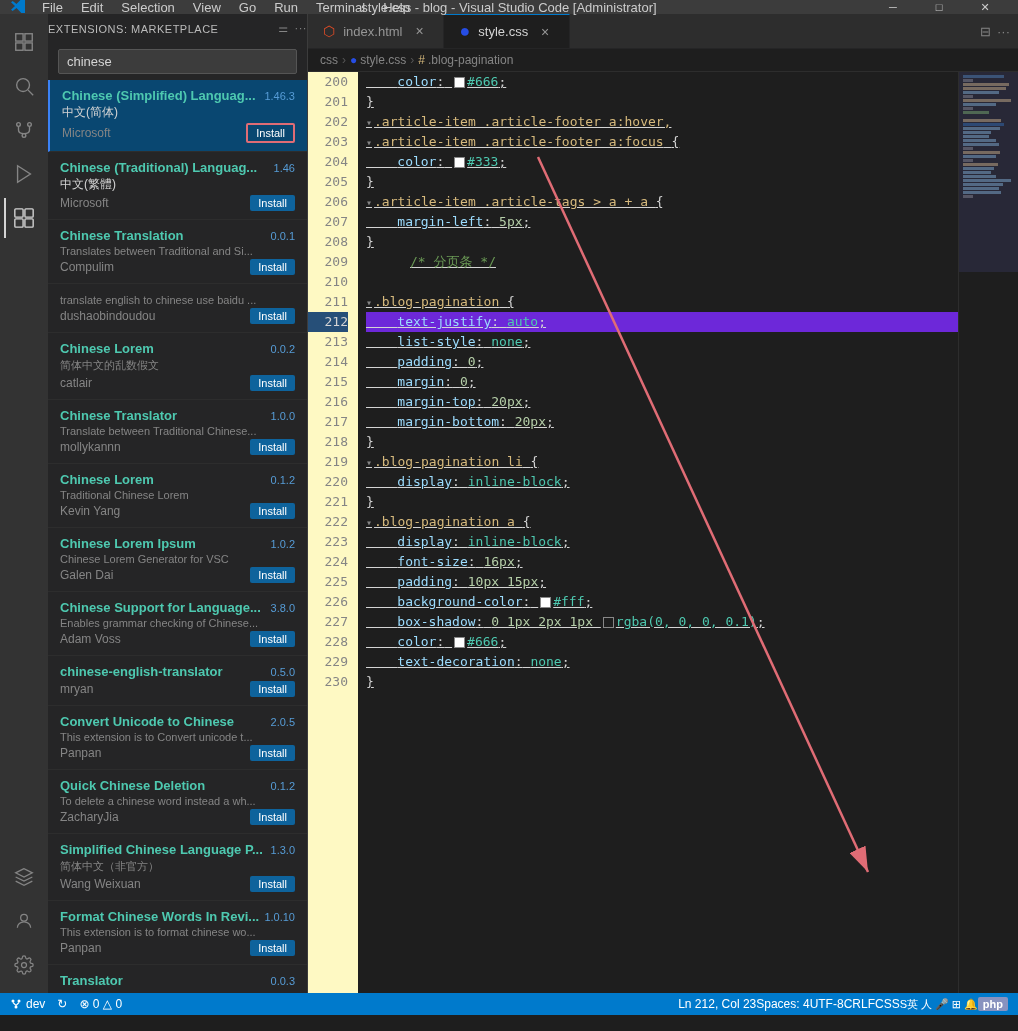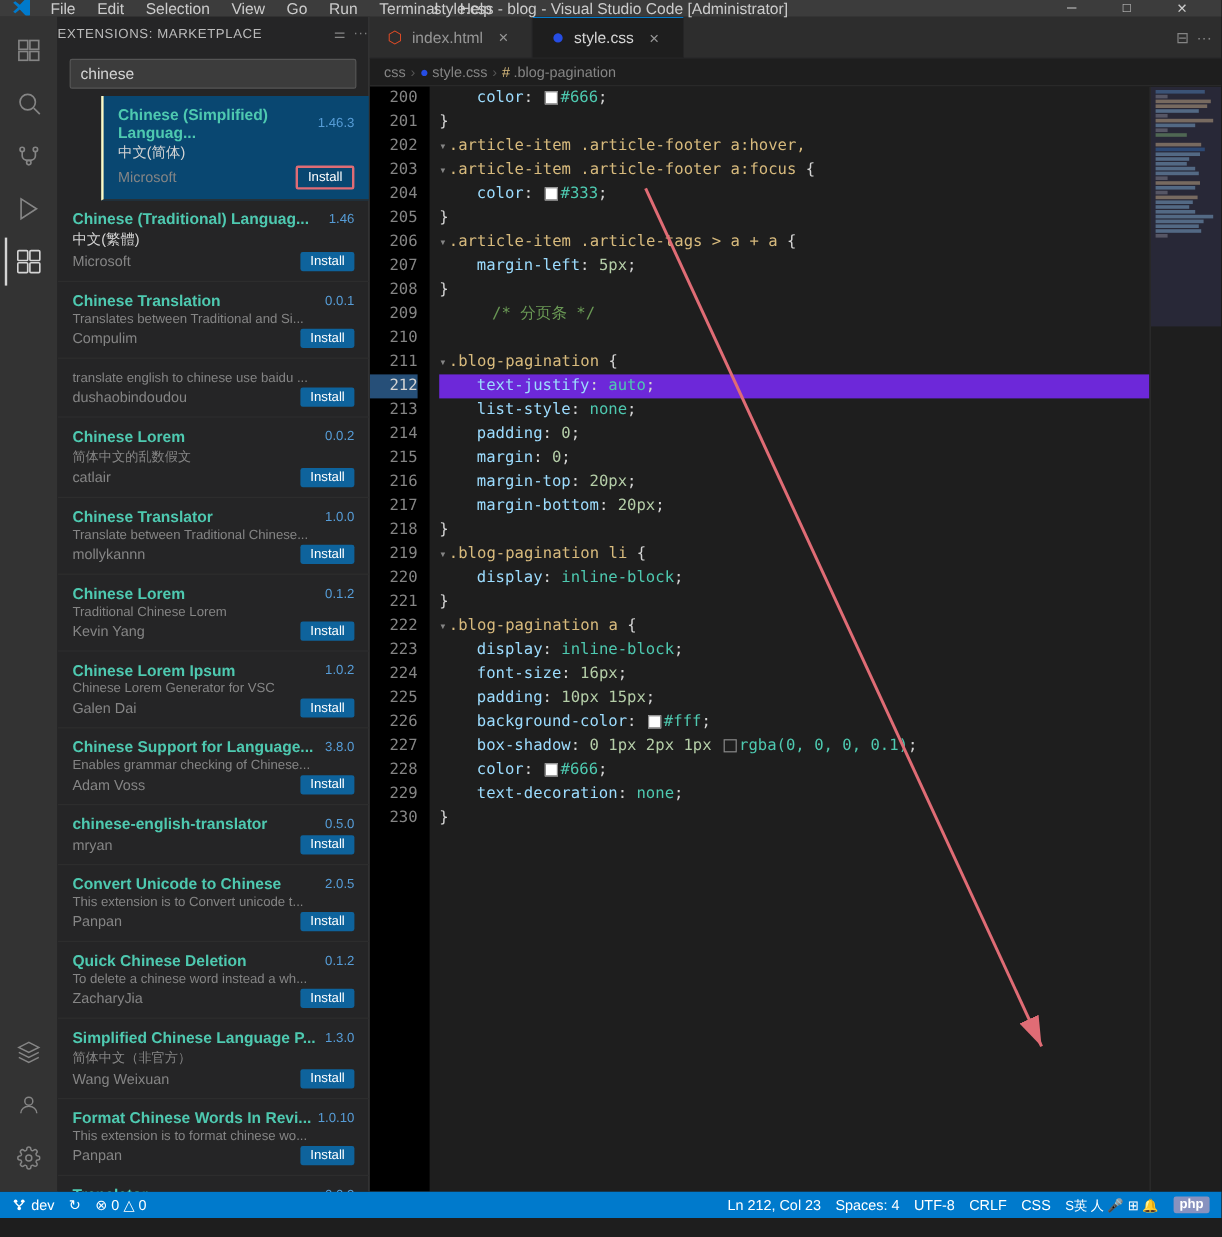--- a/index.html
+++ b/index.html
@@ -54,22 +54,22 @@
     .tab-close { margin-left: auto; color: #969696; font-size: 14px; width: 18px; height: 18px; display: flex; align-items: center; justify-content: center; border-radius: 3px; }
     .tabs-actions { margin-left: auto; display: flex; align-items: center; padding: 0 8px; gap: 6px; color: #858585; }
 
     
     .breadcrumb { background: #1e1e1e; padding: 4px 12px; font-size: 12px; color: #858585; display: flex; align-items: center; gap: 4px; border-bottom: 1px solid #2d2d2d; }
     .breadcrumb span { cursor: pointer; }
     .breadcrumb-sep { color: #555; }
 
     
     .code-editor { flex: 1; overflow: auto; background: #1e1e1e; display: flex; position: relative; }
-    .line-numbers { width: 50px; flex-shrink: 0; text-align: right; padding: 0 10px 0 0; color: #858585; font-family: 'Consolas', monospace; font-size: 13px; line-height: 20px; background: #000000; user-select: none; }
-    .code-content { flex: 1; font-family: 'Consolas', monospace; font-size: 13px; line-height: 20px; padding: 0 0 0 8px; overflow-x: auto; }
+    .line-numbers { width: 50px; flex-shrink: 0; text-align: right; padding: 0 10px 0 0; color: #858585; font-family: 'Consolas', monospace; font-size: 13px; line-height: 20px; background: #fef9c3; user-select: none; }
+    .code-content { flex: 1; font-family: 'Consolas', monospace; font-size: 13px; line-height: 20px; padding: 0 0 0 8px; overflow-x: auto; text-decoration: underline; }
     .code-line { white-space: pre; height: 20px; }
 
     
     .c-selector { color: #d7ba7d; }
     .c-property { color: #9cdcfe; }
     .c-value { color: #4ec9b0; }
     .c-number { color: #b5cea8; }
     .c-punct { color: #d4d4d4; }
     .c-comment { color: #6a9955; margin-left: 44px; }
     .c-white-box { display: inline-block; width: 11px; height: 11px; background: #fff; border: 1px solid #888; margin: 0 2px; vertical-align: middle; }
@@ -77,21 +77,21 @@
     .minimap { width: 60px; background: #1e1e1e; border-left: 1px solid #2d2d2d; flex-shrink: 0; overflow: hidden; }
     .minimap-content { width: 100%; height: 100%; position: relative; }
 
     
     .code-editor::-webkit-scrollbar { width: 8px; height: 8px; }
     .code-editor::-webkit-scrollbar-track { background: #1e1e1e; }
     .code-editor::-webkit-scrollbar-thumb { background: #424242; }
 
     
     .status-bar { height: 22px; background: #007acc; display: flex; align-items: center; padding: 0 10px; font-size: 12px; color: #fff; gap: 12px; }
-    .status-bar-right { margin-left: auto; display: flex; gap: 12px; align-items: center; }
+    .status-bar-right { margin-left: auto; display: flex; align-items: center; }
 
     
     .arrow-overlay { position: absolute; top: 0; left: 0; width: 100%; height: 100%; pointer-events: none; }
 
     
     .collapse-arrow { color: #858585; font-size: 10px; margin-right: 2px; }
 
     .ext-list::-webkit-scrollbar { width: 6px; }
     .ext-list::-webkit-scrollbar-track { background: #252526; }
     .ext-list::-webkit-scrollbar-thumb { background: #424242; }
@@ -194,21 +194,21 @@
       <div class="sidebar-header-icons">
         <span>⚌</span>
         <span>···</span>
       </div>
     </div>
     <div class="sidebar-search">
       <input type="text" value="chinese" style="">
     </div>
     <div class="ext-list">
 
-      <div class="ext-item selected-ext" style="background:#094771; border-left:2px solid #fef9c3;margin-left:36px;">
+      <div class="ext-item selected-ext" style="background:#094771; border-left:2px solid #3b82f6;">
         <div class="ext-item-header">
           <span class="ext-name">Chinese (Simplified) Languag...</span>
           <span class="ext-version">1.46.3</span>
         </div>
         <div class="ext-chinese">中文(简体)</div>
         <div class="ext-author">
           <span>Microsoft</span>
           <button class="selected-install-btn">Install</button>
         </div>
       </div>

